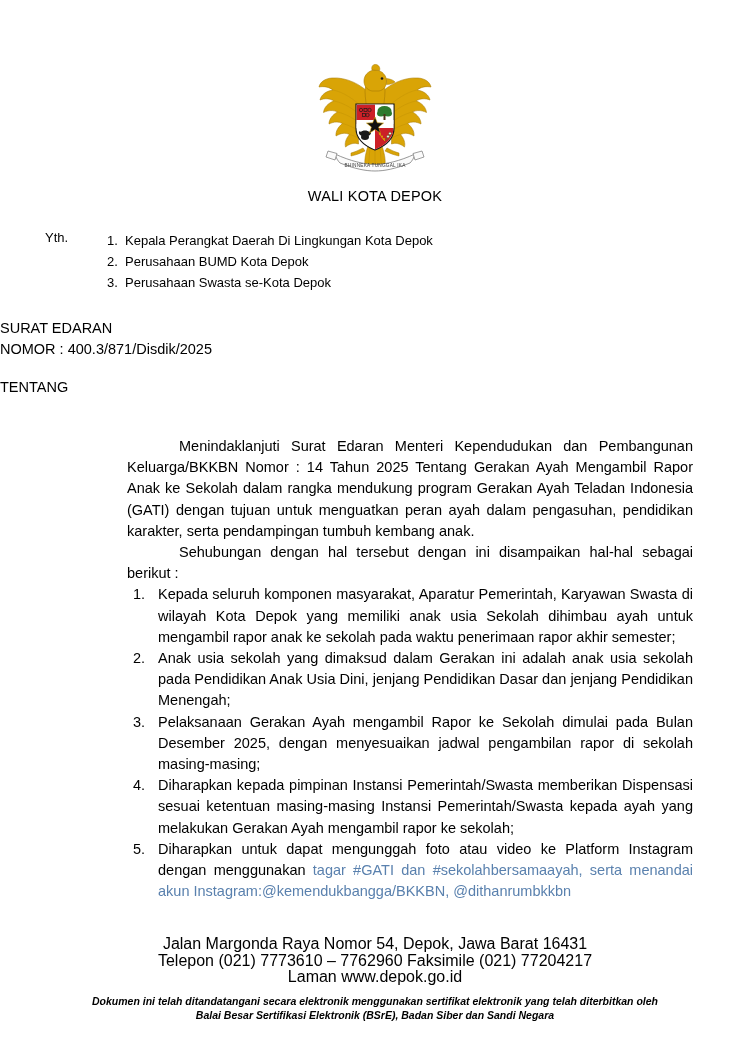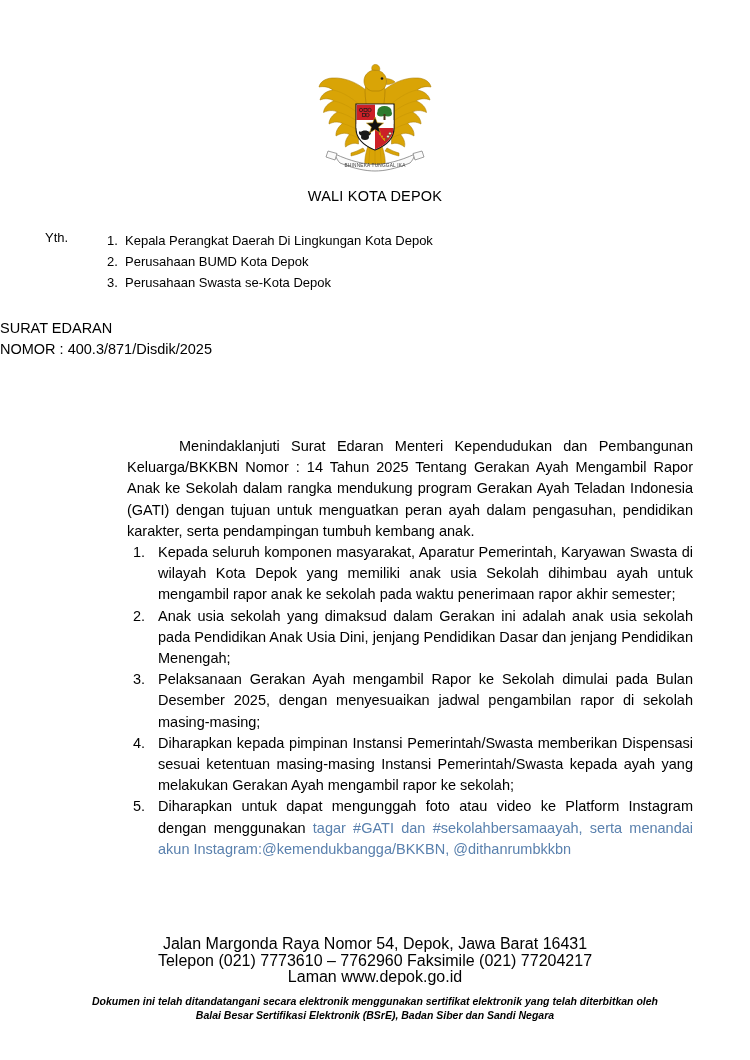--- a/index.html
+++ b/index.html
@@ -278,25 +278,27 @@
           <span class="yth-text">Perusahaan Swasta se-Kota Depok</span>
         </div>
       </div>
     </div>
   </div>
 
   <div class="title-block">
     <div>SURAT EDARAN</div>
     <div>NOMOR : 400.3/871/Disdik/2025</div>
     <div class="title-gap"></div>
+    <div>TENTANG</div>
   </div>
 
   <div class="body-block">
 
     <p class="para indent">Menindaklanjuti Surat Edaran Menteri Kependudukan dan Pembangunan Keluarga/BKKBN Nomor : 14 Tahun 2025 Tentang Gerakan Ayah Mengambil Rapor Anak ke Sekolah dalam rangka mendukung program Gerakan Ayah Teladan Indonesia (GATI) dengan tujuan untuk menguatkan peran ayah dalam pengasuhan, pendidikan karakter, serta pendampingan tumbuh kembang anak.</p>
+    <p class="para indent">Sehubungan dengan hal tersebut dengan ini disampaikan hal-hal sebagai berikut :</p>
 
     <ol class="num-list">
       <li class="num-item">
         <span class="num-marker">1.</span>
         <span class="num-body">Kepada seluruh komponen masyarakat, Aparatur Pemerintah, Karyawan Swasta di wilayah Kota Depok yang memiliki anak usia Sekolah dihimbau ayah untuk mengambil rapor anak ke sekolah pada waktu penerimaan rapor akhir semester;</span>
       </li>
       <li class="num-item">
         <span class="num-marker">2.</span>
         <span class="num-body">Anak usia sekolah yang dimaksud dalam Gerakan ini adalah anak usia sekolah pada Pendidikan Anak Usia Dini, jenjang Pendidikan Dasar dan jenjang Pendidikan Menengah;</span>
       </li>

